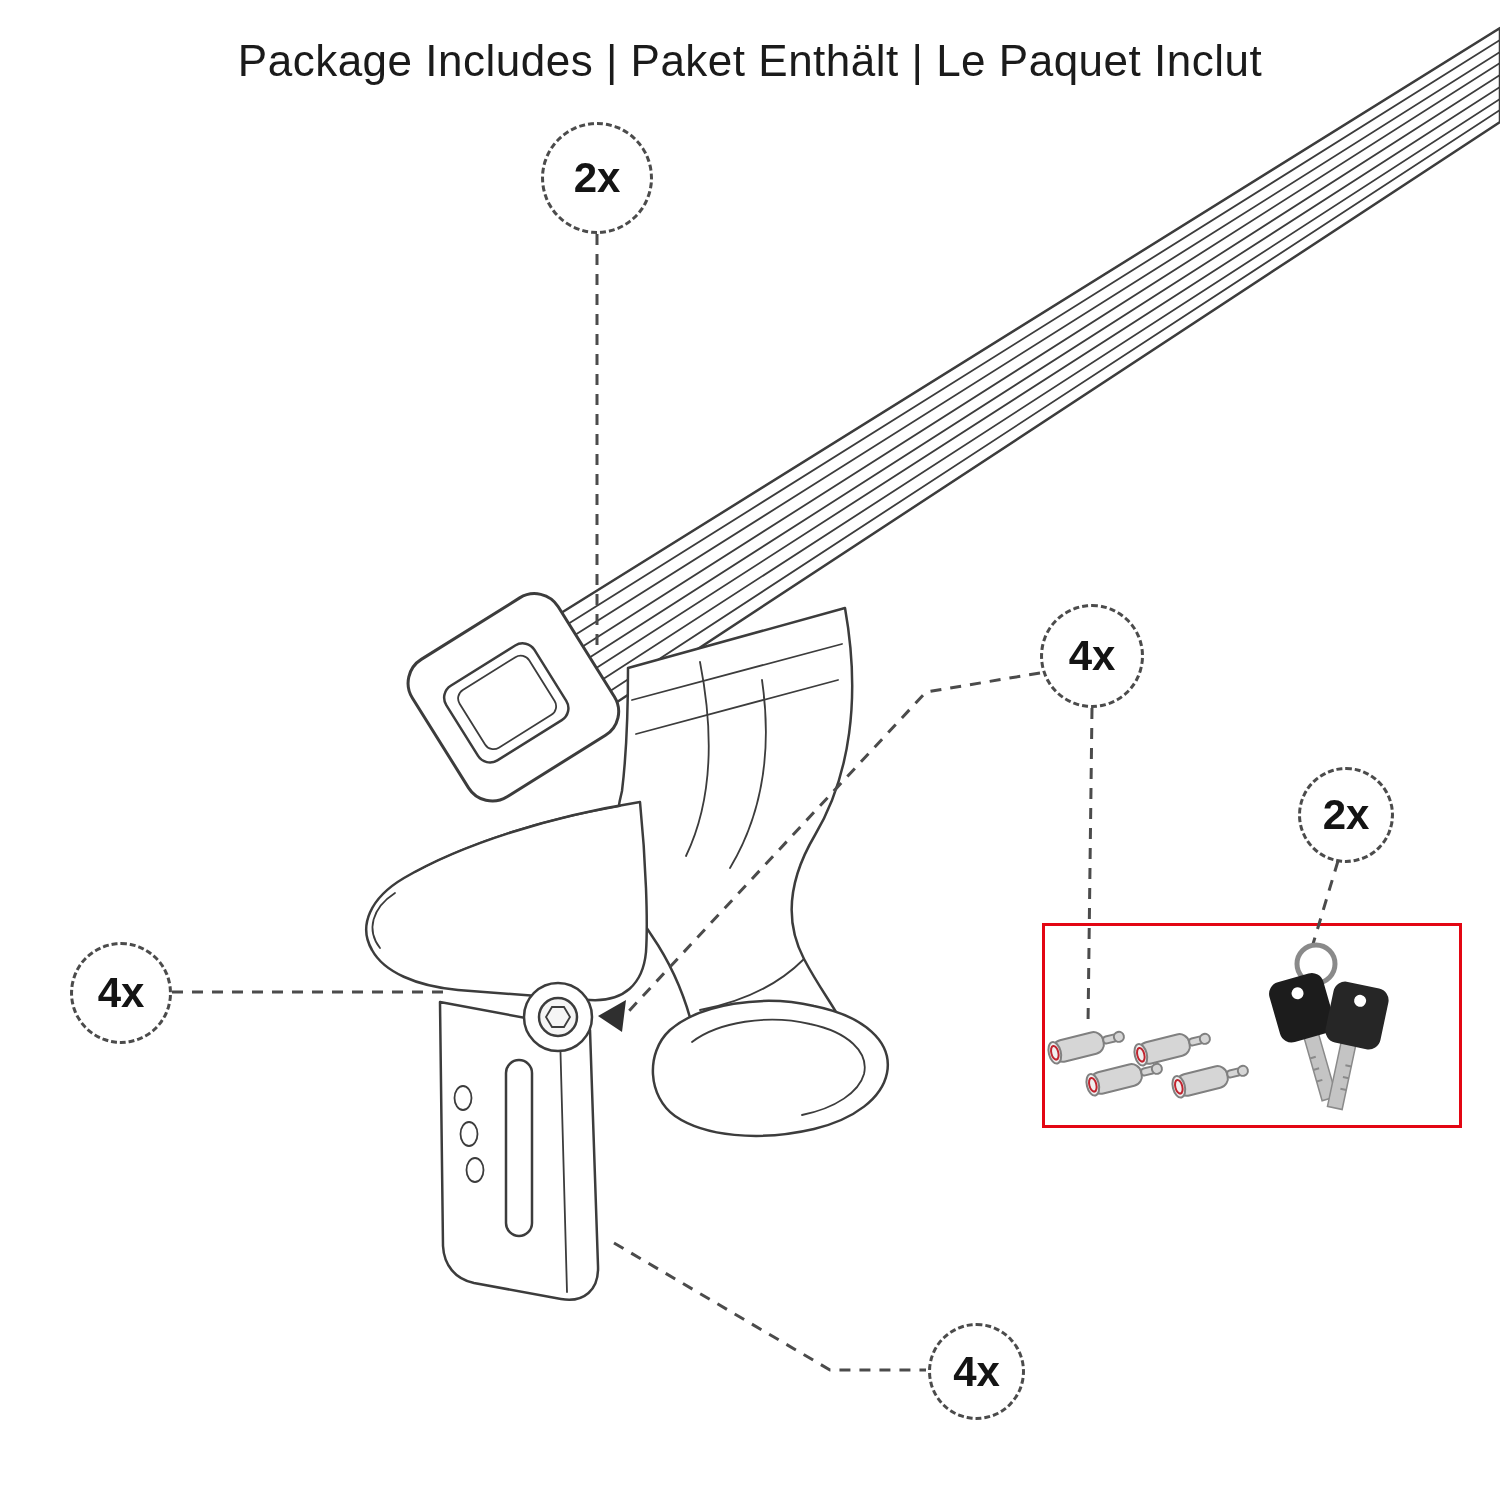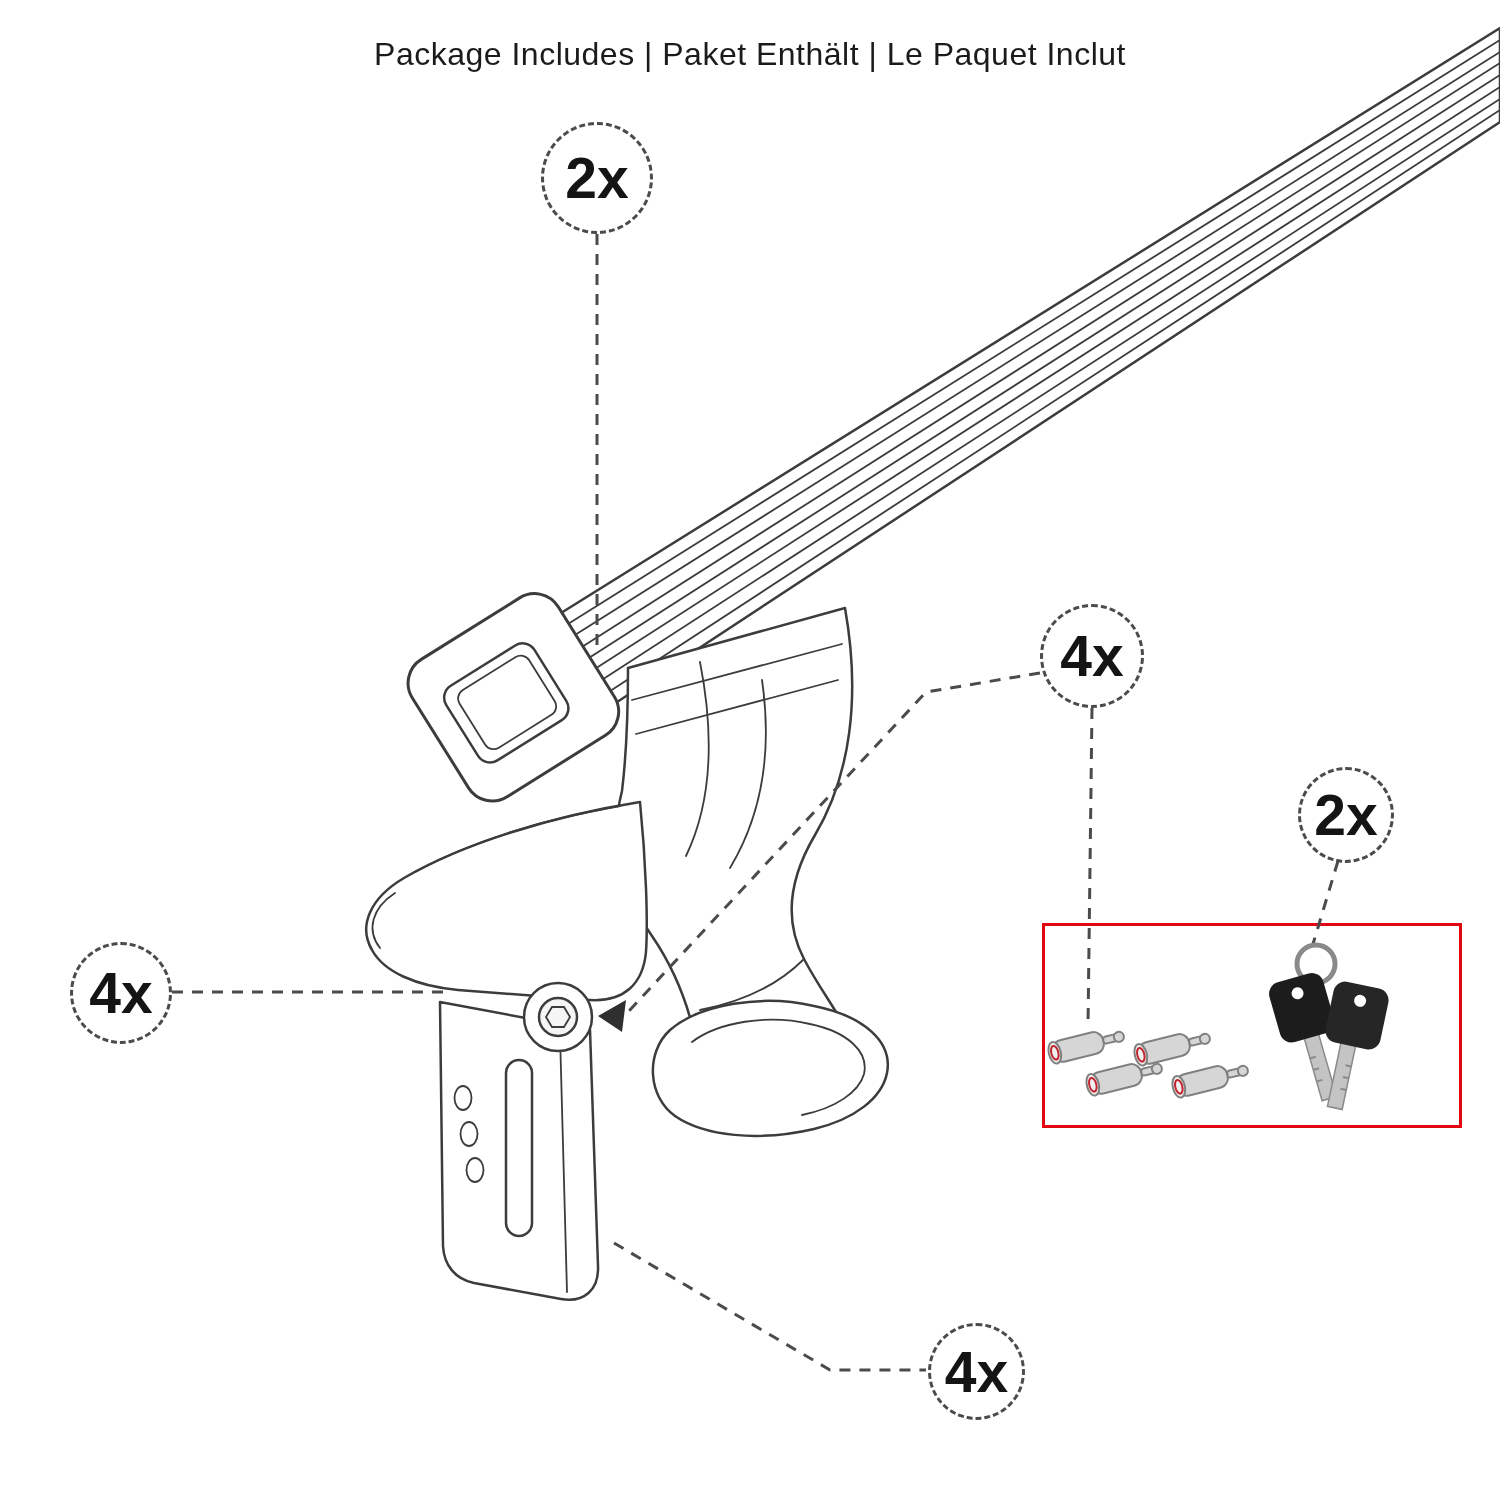--- a/index.html
+++ b/index.html
@@ -1,26 +1,26 @@
 <!DOCTYPE html>
 <html style="--accent-red: #e30613; --line-color: #3c3c3c;"><head>
 <meta charset="utf-8">
 <style>
   :root { --accent-red:#e30613; --line-color:#3c3c3c; }
   * { box-sizing:border-box; }
   body { margin:0; background:#fff; font-family:"Liberation Sans", sans-serif; }
   .canvas { position:relative; width:1500px; height:1500px; background:#fff; overflow:hidden; }
   .title { position:absolute; top:36px; left:0; width:100%; text-align:center;
-           font-size:32px; font-weight:500; color:#1b1b1b; margin:0; letter-spacing:.5px; }
+           font-size:44px; font-weight:500; color:#1b1b1b; margin:0; letter-spacing:.5px; }
   .art { position:absolute; left:0; top:0; z-index:1; }
   .parts-box { position:absolute; left:1042px; top:923px; width:420px; height:205px;
                border:3px solid var(--accent-red); z-index:0; background:#fff; }
   .callout { position:absolute; border:3px dashed #4b4b4b; border-radius:50%; background:#fff;
              display:flex; align-items:center; justify-content:center; z-index:2;
-             font-weight:bold; font-size:57px; color:#141414; }
+             font-weight:bold; font-size:42px; color:#141414; }
   .logo { position:absolute; right:36px; bottom:32px; z-index:2; color:var(--accent-red);
           font-weight:800; font-size:64px; letter-spacing:1px; line-height:1; }
   .logo sup { font-size:20px; font-weight:700; }
   .stroke { stroke:var(--line-color); stroke-width:2.5; fill:#fff; stroke-linejoin:round; stroke-linecap:round; }
   .thin   { stroke:var(--line-color); stroke-width:1.8; fill:none; stroke-linecap:round; }
   .leader { stroke:#4b4b4b; stroke-width:3; stroke-dasharray:11 9; fill:none; }
   .metal  { fill:#d6d6d6; stroke:#808080; stroke-width:2; }
   .metal-light { fill:#efefef; stroke:#808080; stroke-width:2; }
 </style>
 </head>

